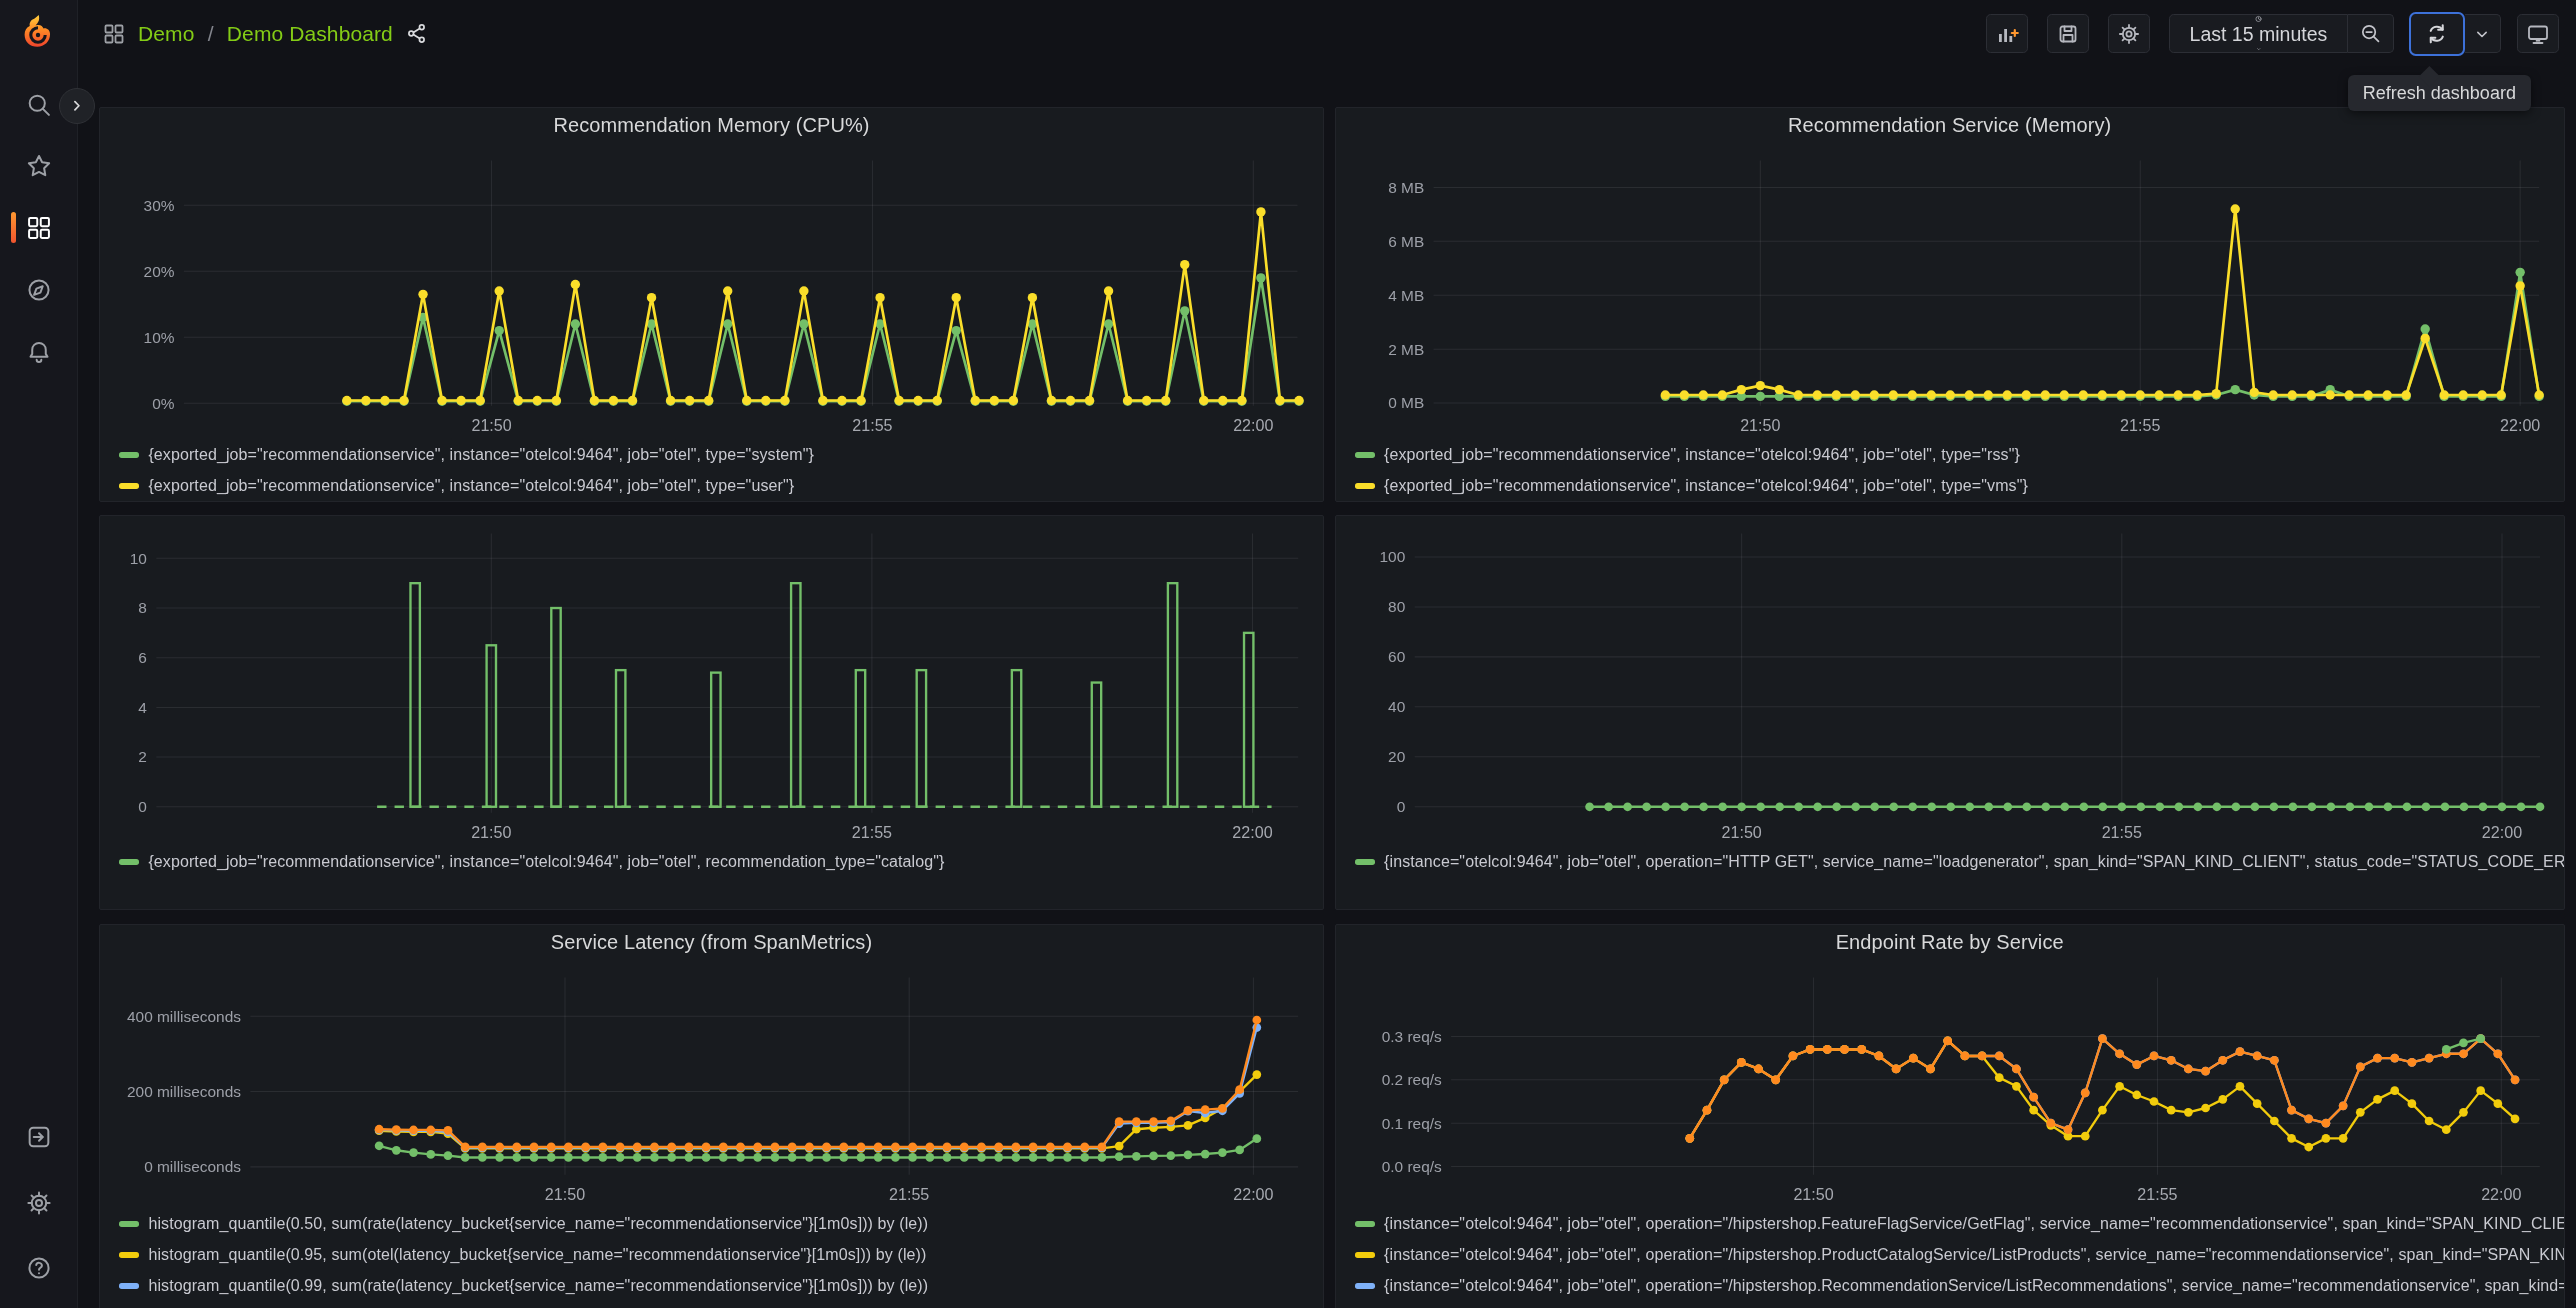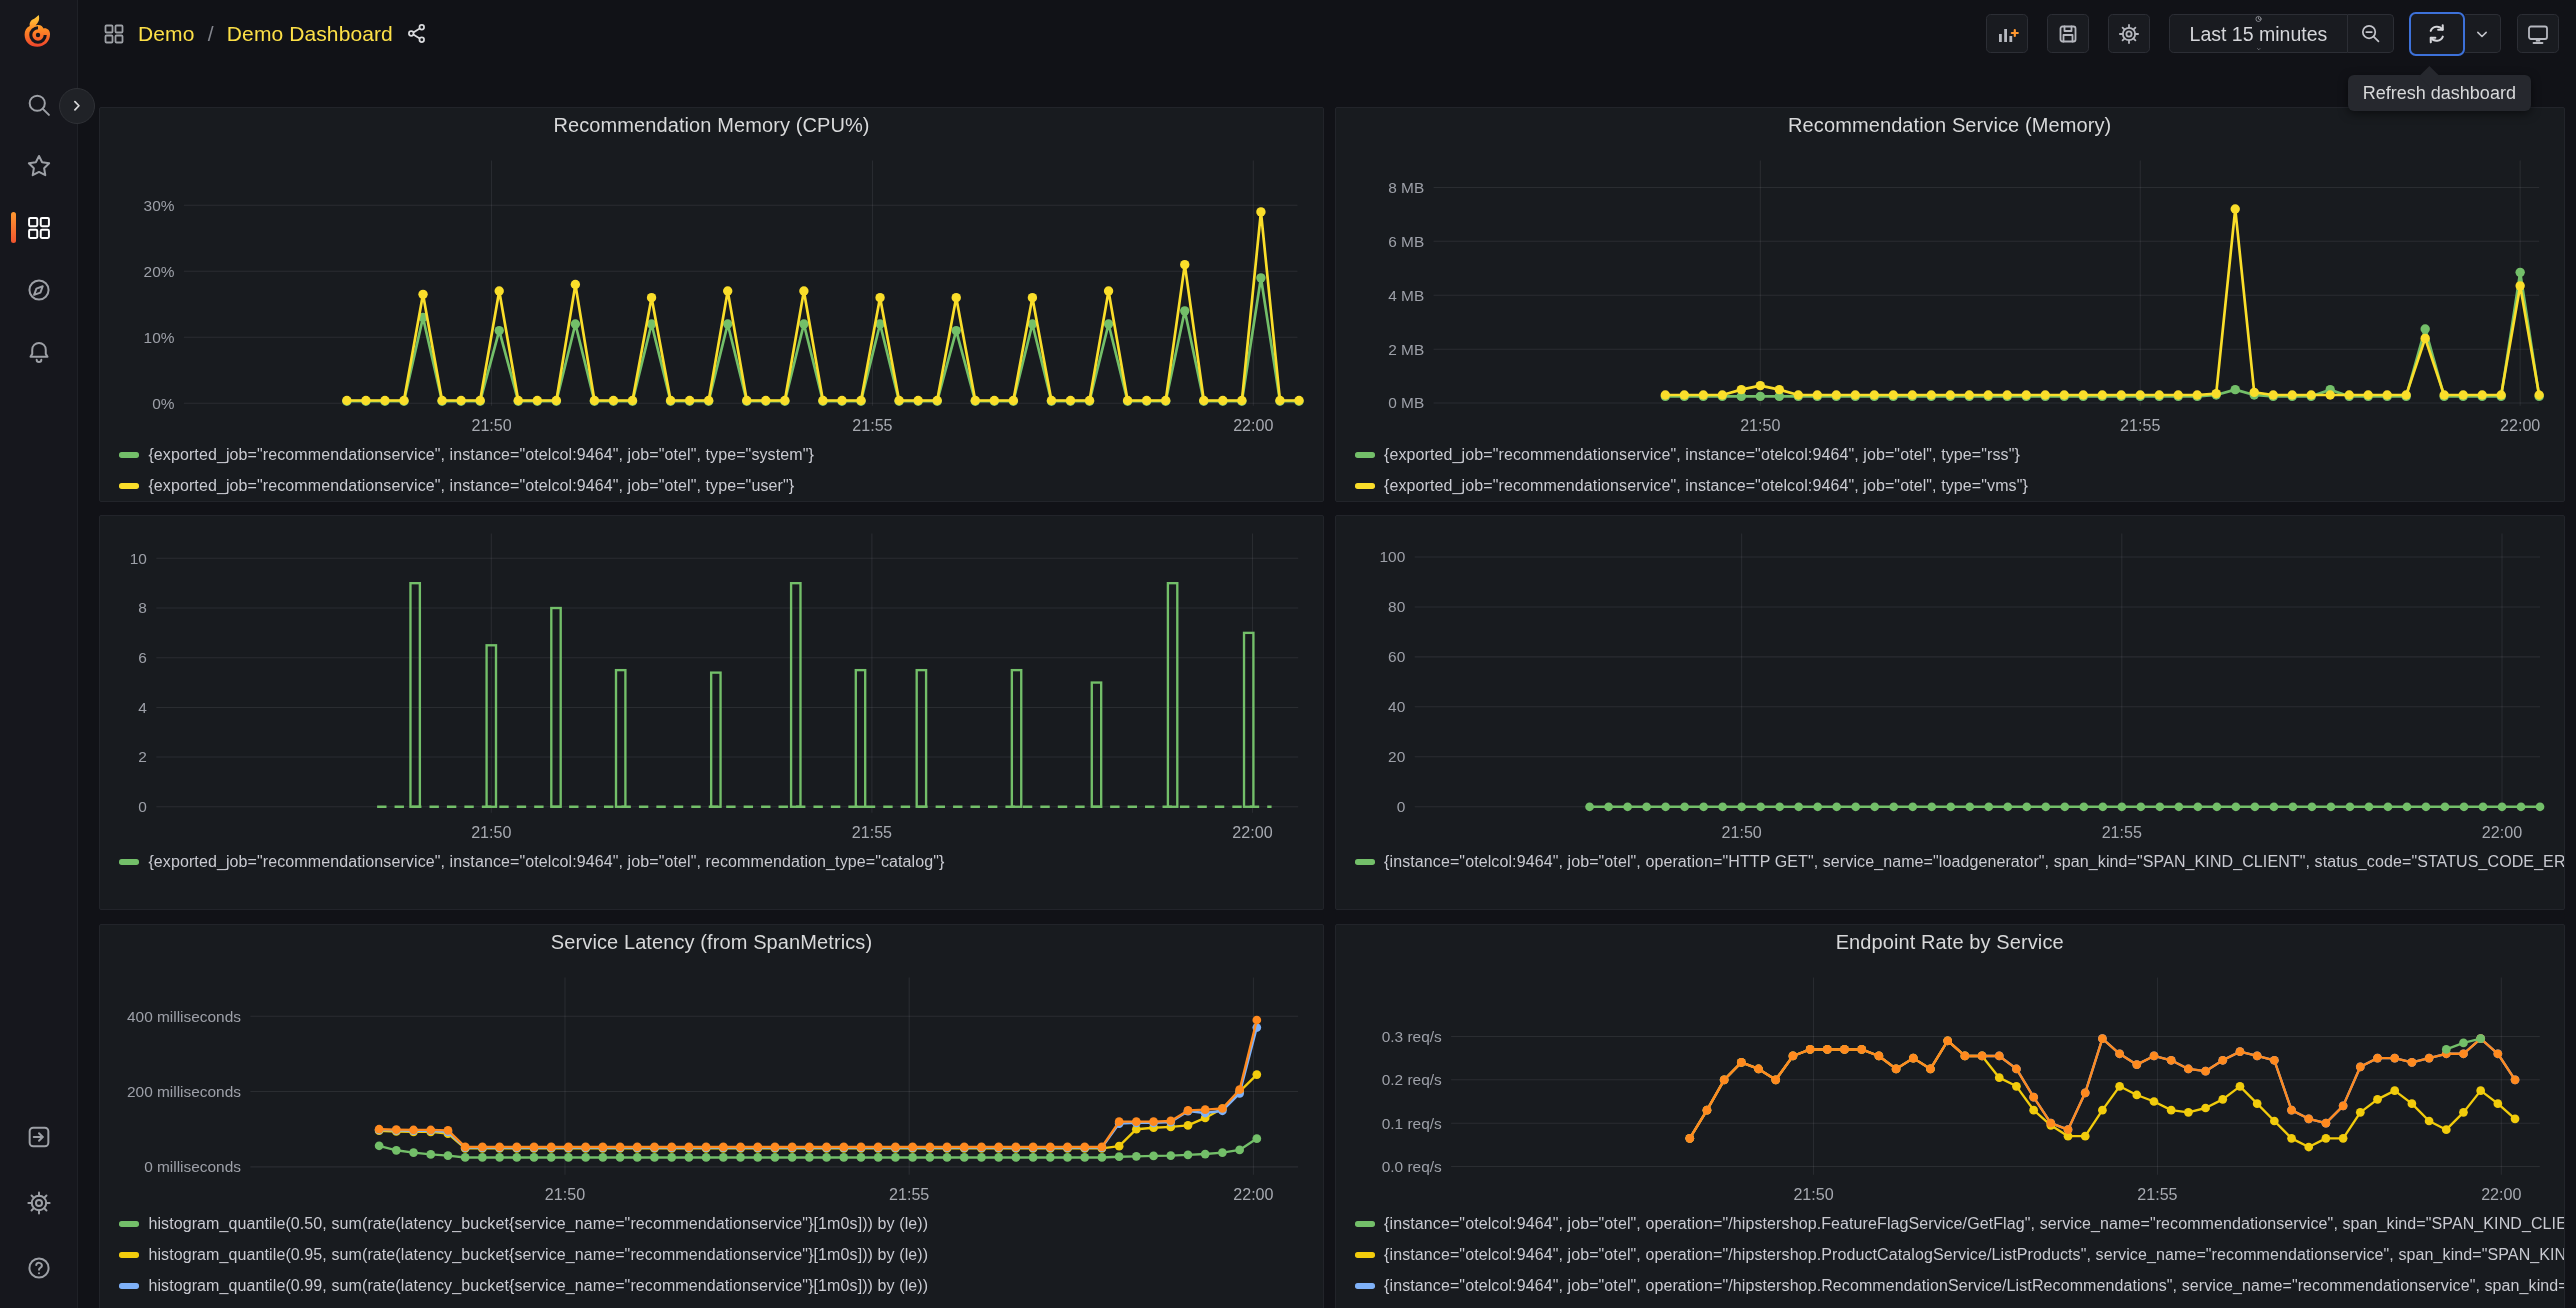--- a/index.html
+++ b/index.html
@@ -22,21 +22,21 @@
     border-radius:50%; background:#202227; border:0.7px solid #2f3136; display:flex;
     align-items:center; justify-content:center; z-index:9; cursor:pointer; }
   .expand-btn svg { width:17.5px; height:17.5px; stroke:#d8d9da; stroke-width:2.4; fill:none;
     stroke-linecap:round; stroke-linejoin:round; }
 
   
   .topbar { position:absolute; left:78px; top:0; right:0; height:67px;
     display:flex; align-items:center; padding:0 17.5px 0 24px; background:#111217; }
   .breadcrumb { display:flex; align-items:center; gap:12px; }
   .breadcrumb svg.bc-grid { width:24px; height:24px; stroke:#9da0a6; stroke-width:1.8; fill:none; }
-  .bc-text { font-size:21px; color:#fde047; font-weight:400; letter-spacing:0.1px; }
+  .bc-text { font-size:21px; color:#84cc16; font-weight:400; letter-spacing:0.1px; }
   .bc-sep { font-size:21px; color:#83858d; margin:0 1.3px; }
   .bc-share { width:23px; height:23px; }
   .bc-share svg { width:23px; height:23px; stroke:#d9dadd; stroke-width:1.8; fill:none; }
 
   .toolbar { margin-left:auto; display:flex; align-items:center; }
   .tb-btn { height:39px; min-width:42px; border:0.7px solid #2c2e35; background:#191b20;
     border-radius:4.7px; display:flex; align-items:center; justify-content:center;
     cursor:pointer; padding:0 8px; }
   .tb-btn + .tb-btn { margin-left:19px; }
   .tb-btn svg { width:24px; height:24px; stroke:#b6b8bf; stroke-width:1.8; fill:none;
@@ -898,21 +898,21 @@
             <circle cx="1688.8219448094612" cy="193.19847328244276" r="6.5" fill="#ff8a1f"></circle>
             <circle cx="1714.4625492772668" cy="89.40076335877862" r="6.5" fill="#ff8a1f"></circle>
           </svg></div>
       <ul class="legend">
           <li>
             <span class="sw" style="background: rgb(115, 191, 105);"></span>
             <span class="lb">histogram_quantile(0.50, sum(rate(latency_bucket{service_name="recommendationservice"}[1m0s])) by (le))</span>
           </li>
           <li>
             <span class="sw" style="background: rgb(242, 204, 12);"></span>
-            <span class="lb">histogram_quantile(0.95, sum(rate(latency_bucket{service_name="recommendationservice"}[1m0s])) by (le))</span>
+            <span class="lb">histogram_quantile(0.95, sum(otel(latency_bucket{service_name="recommendationservice"}[1m0s])) by (le))</span>
           </li>
           <li>
             <span class="sw" style="background: rgb(126, 177, 248);"></span>
             <span class="lb">histogram_quantile(0.99, sum(rate(latency_bucket{service_name="recommendationservice"}[1m0s])) by (le))</span>
           </li>
           <li>
             <span class="lb">histogram_quantile(0.999, sum(rate(latency_bucket{service_name="recommendationservice"}[1m0s])) by (le))</span>
           </li>
         </ul>
     </section>

